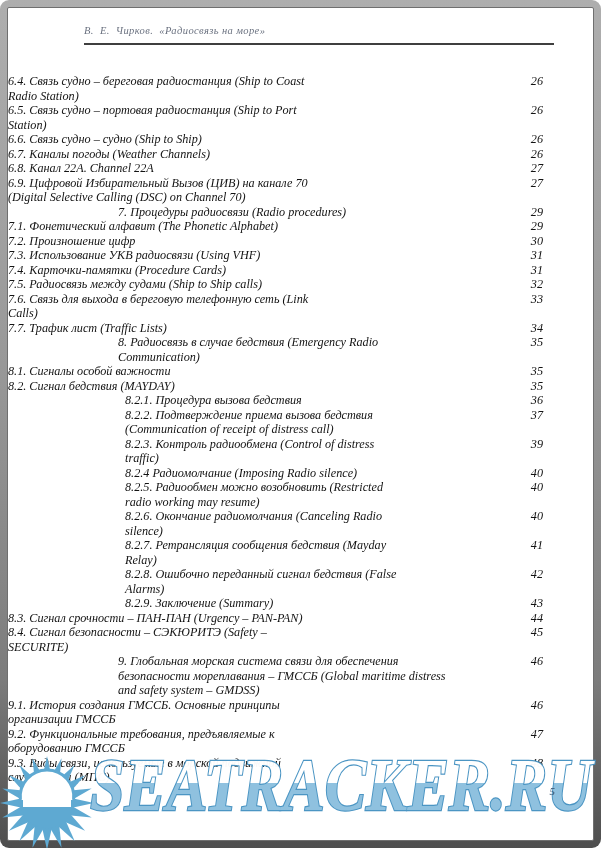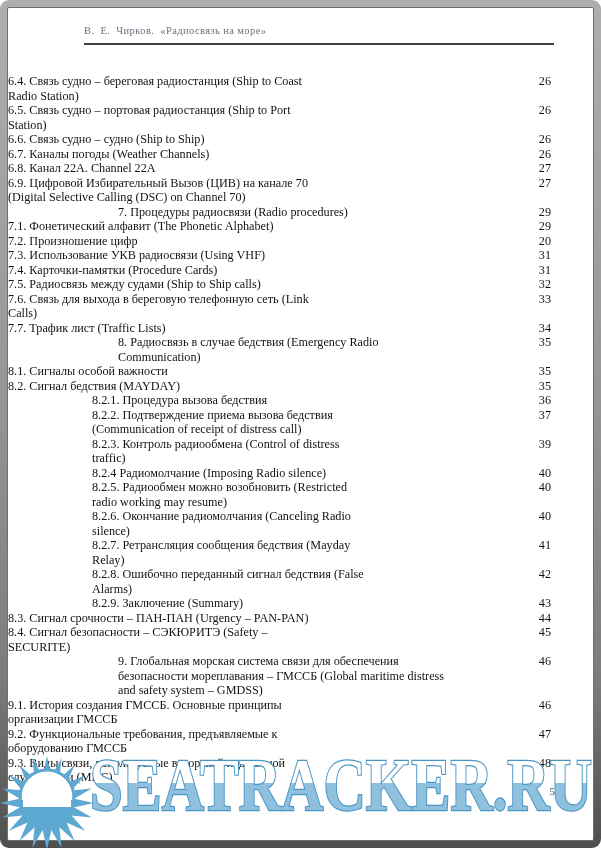--- a/index.html
+++ b/index.html
@@ -11,39 +11,40 @@
   .frame{
     position:absolute;inset:0;
     background:linear-gradient(180deg,#aeaeae 0%,#979797 45%,#7c7c7c 80%,#4e4e4e 100%);
     border-radius:9px;
   }
   .page{
     position:absolute;left:7px;top:7px;right:7px;bottom:7px;
     background:#ffffff;
     border:1px solid #6f6f6f;
     border-radius:2px;
+    font-style:italic;
   }
   .running-header{
     position:absolute;left:76px;top:17px;
     font-size:10.5px;color:#6b7280;letter-spacing:.4px;white-space:pre;
   }
   .header-rule{
     position:absolute;left:76px;top:35px;width:470px;height:2px;background:#3f3f3f;
   }
   .toc{
     position:absolute;left:0;top:66px;right:38px;
     font-size:12.2px;line-height:14.5px;color:#131313;
   }
   .toc-entry{position:relative;}
   .toc-text{white-space:nowrap;}
   .lvl1{margin-left:110px;}
   .lvl2{}
-  .lvl3{margin-left:84px;}
+  .lvl3{margin-left:117px;}
   .toc-page{
-    position:absolute;right:4px;top:0;text-align:right;min-width:20px;
+    position:absolute;right:12px;top:0;text-align:right;min-width:20px;
   }
   .footer-page-number{
     position:absolute;right:38px;top:777px;z-index:6;
     font-size:11px;color:#34506e;
   }
   .watermark{position:absolute;left:0;top:0;width:100%;height:100%;z-index:4;pointer-events:none;}
   .wm-sun{position:absolute;left:-12px;top:744px;}
   .wm-text-svg{position:absolute;left:80px;top:744px;opacity:.97;}
   .wm-text-svg text{
     font-family:"Liberation Serif","DejaVu Serif",serif;
@@ -110,21 +111,21 @@
           <div class="toc-entry">
             <div class="toc-text lvl2">
               <div class="toc-line">7.1. Фонетический алфавит (The Phonetic Alphabet)</div>
             </div>
             <span class="toc-page">29</span>
           </div>
           <div class="toc-entry">
             <div class="toc-text lvl2">
               <div class="toc-line">7.2. Произношение цифр</div>
             </div>
-            <span class="toc-page">20</span>
+            <span class="toc-page">30</span>
           </div>
           <div class="toc-entry">
             <div class="toc-text lvl2">
               <div class="toc-line">7.3. Использование УКВ радиосвязи (Using VHF)</div>
             </div>
             <span class="toc-page">31</span>
           </div>
           <div class="toc-entry">
             <div class="toc-text lvl2">
               <div class="toc-line">7.4. Карточки-памятки (Procedure Cards)</div>

